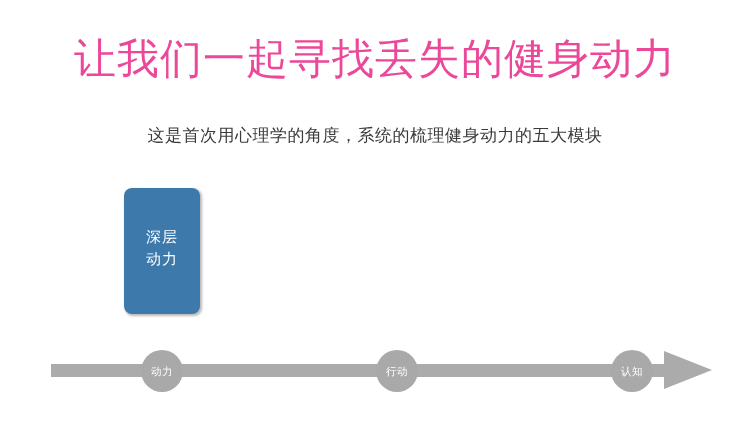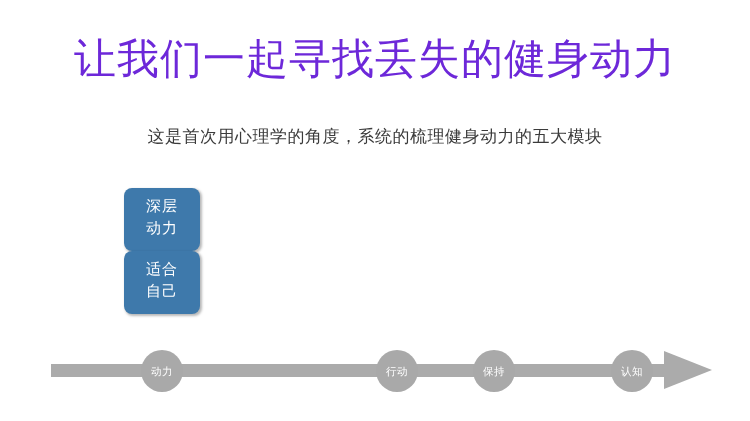--- a/index.html
+++ b/index.html
@@ -23,50 +23,50 @@
   
   #title {
     position: absolute;
     left: 0;
     top: 33px;
     width: 750px;
     text-align: center;
     font-size: 42px;
     line-height: 52px;
     font-weight: 400;
-    color: #6d28d9;
+    color: #ec4899;
     letter-spacing: 1px;
     white-space: nowrap;
   }
 
   
   #subtitle {
     position: absolute;
     left: 0;
     top: 125px;
     width: 750px;
     text-align: center;
     font-size: 17px;
     line-height: 24px;
     font-weight: 400;
     color: #3b3b3b;
     letter-spacing: 0.5px;
     white-space: nowrap;
+    font-family: Liberation Mono, monospace;
   }
 
   
   #cards {
     position: absolute;
     left: 124px;
     top: 188px;
     width: 508px;
     height: 126px;
     display: flex;
-    justify-content: flex-end;
-    flex-direction: column;
+    justify-content: space-between;
   }
   .card {
     position: relative;
     width: 76px;
     height: 126px;
     background: #3e79ab;
     border-radius: 8px;
     box-shadow: 1.5px 1.5px 2.5px rgba(0,0,0,0.28);
     display: flex;
     flex-direction: column;
@@ -142,46 +142,39 @@
   <div id="subtitle">这是首次用心理学的角度，系统的梳理健身动力的五大模块</div>
 
   <div id="cards">
 
     <div class="card">
       <div class="card-label">深层
 动力</div>
     </div>
 
 
-    <div class="card">
-      <div class="card-label">适合
-自己</div>
-    </div>
 
 
 
   </div>
 
   <div id="process">
 
     <div id="arrow-bar"></div>
     <div id="arrow-head"></div>
 
     <div class="step" style="left:162px">
       <div class="step-label">动力</div>
     </div>
 
 
     <div class="step" style="left:397px">
       <div class="step-label">行动</div>
     </div>
 
-    <div class="step" style="left:494px">
-      <div class="step-label">保持</div>
-    </div>
 
     <div class="step" style="left:632px">
       <div class="step-label">认知</div>
     </div>
 
   </div>
 
 </div>
 
 </body></html>

